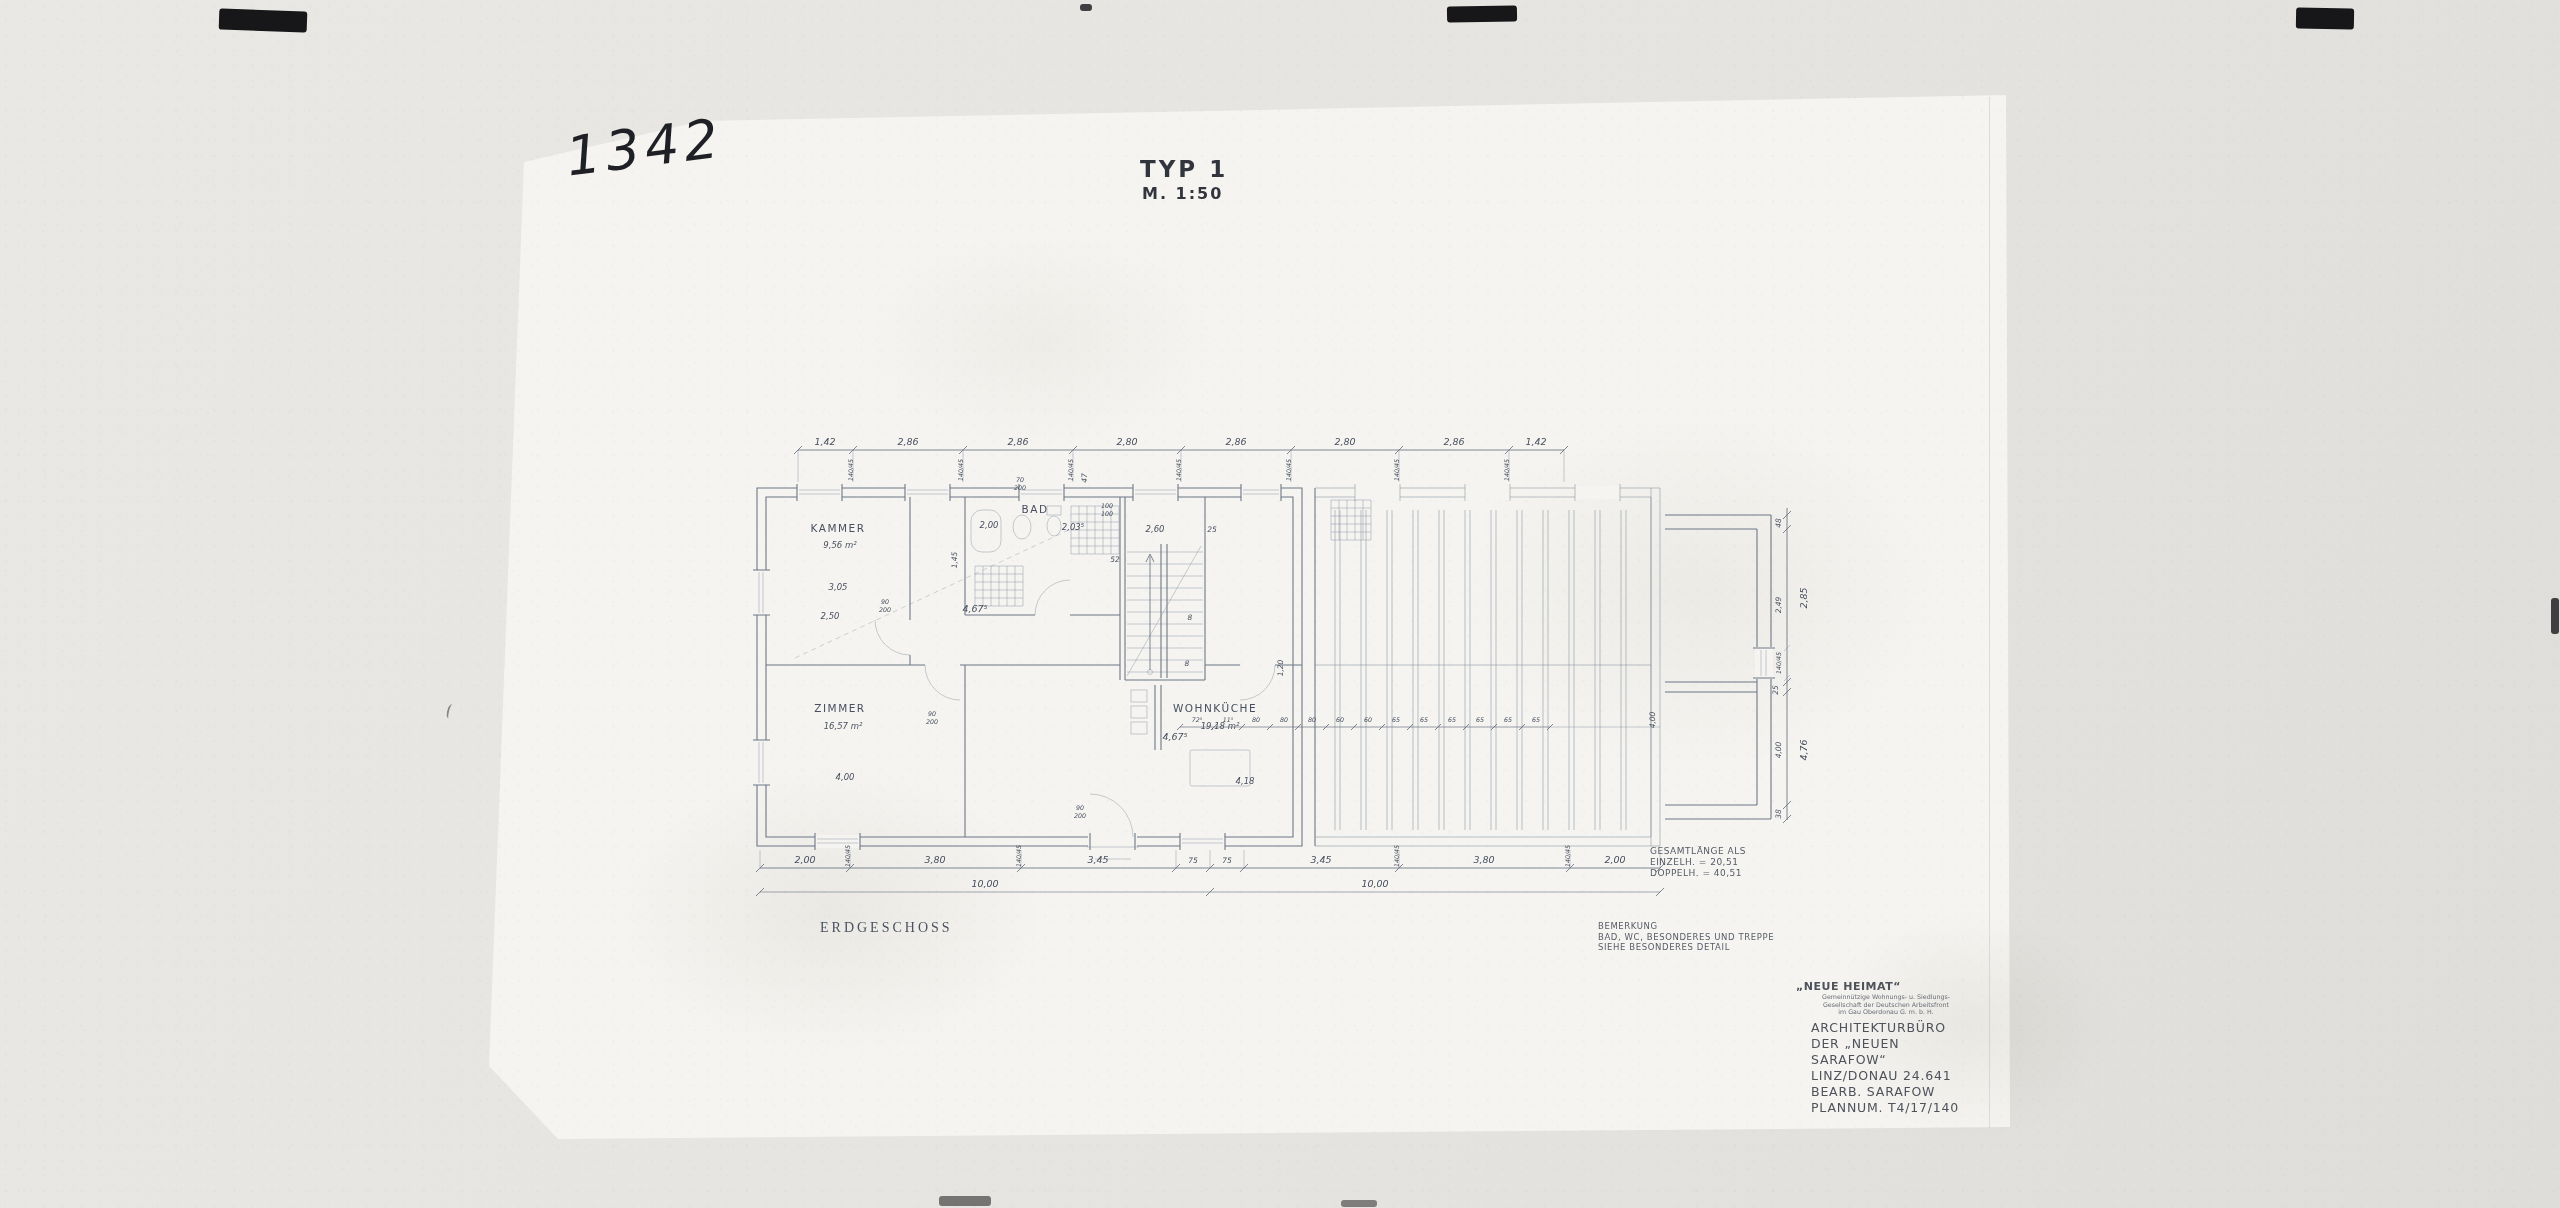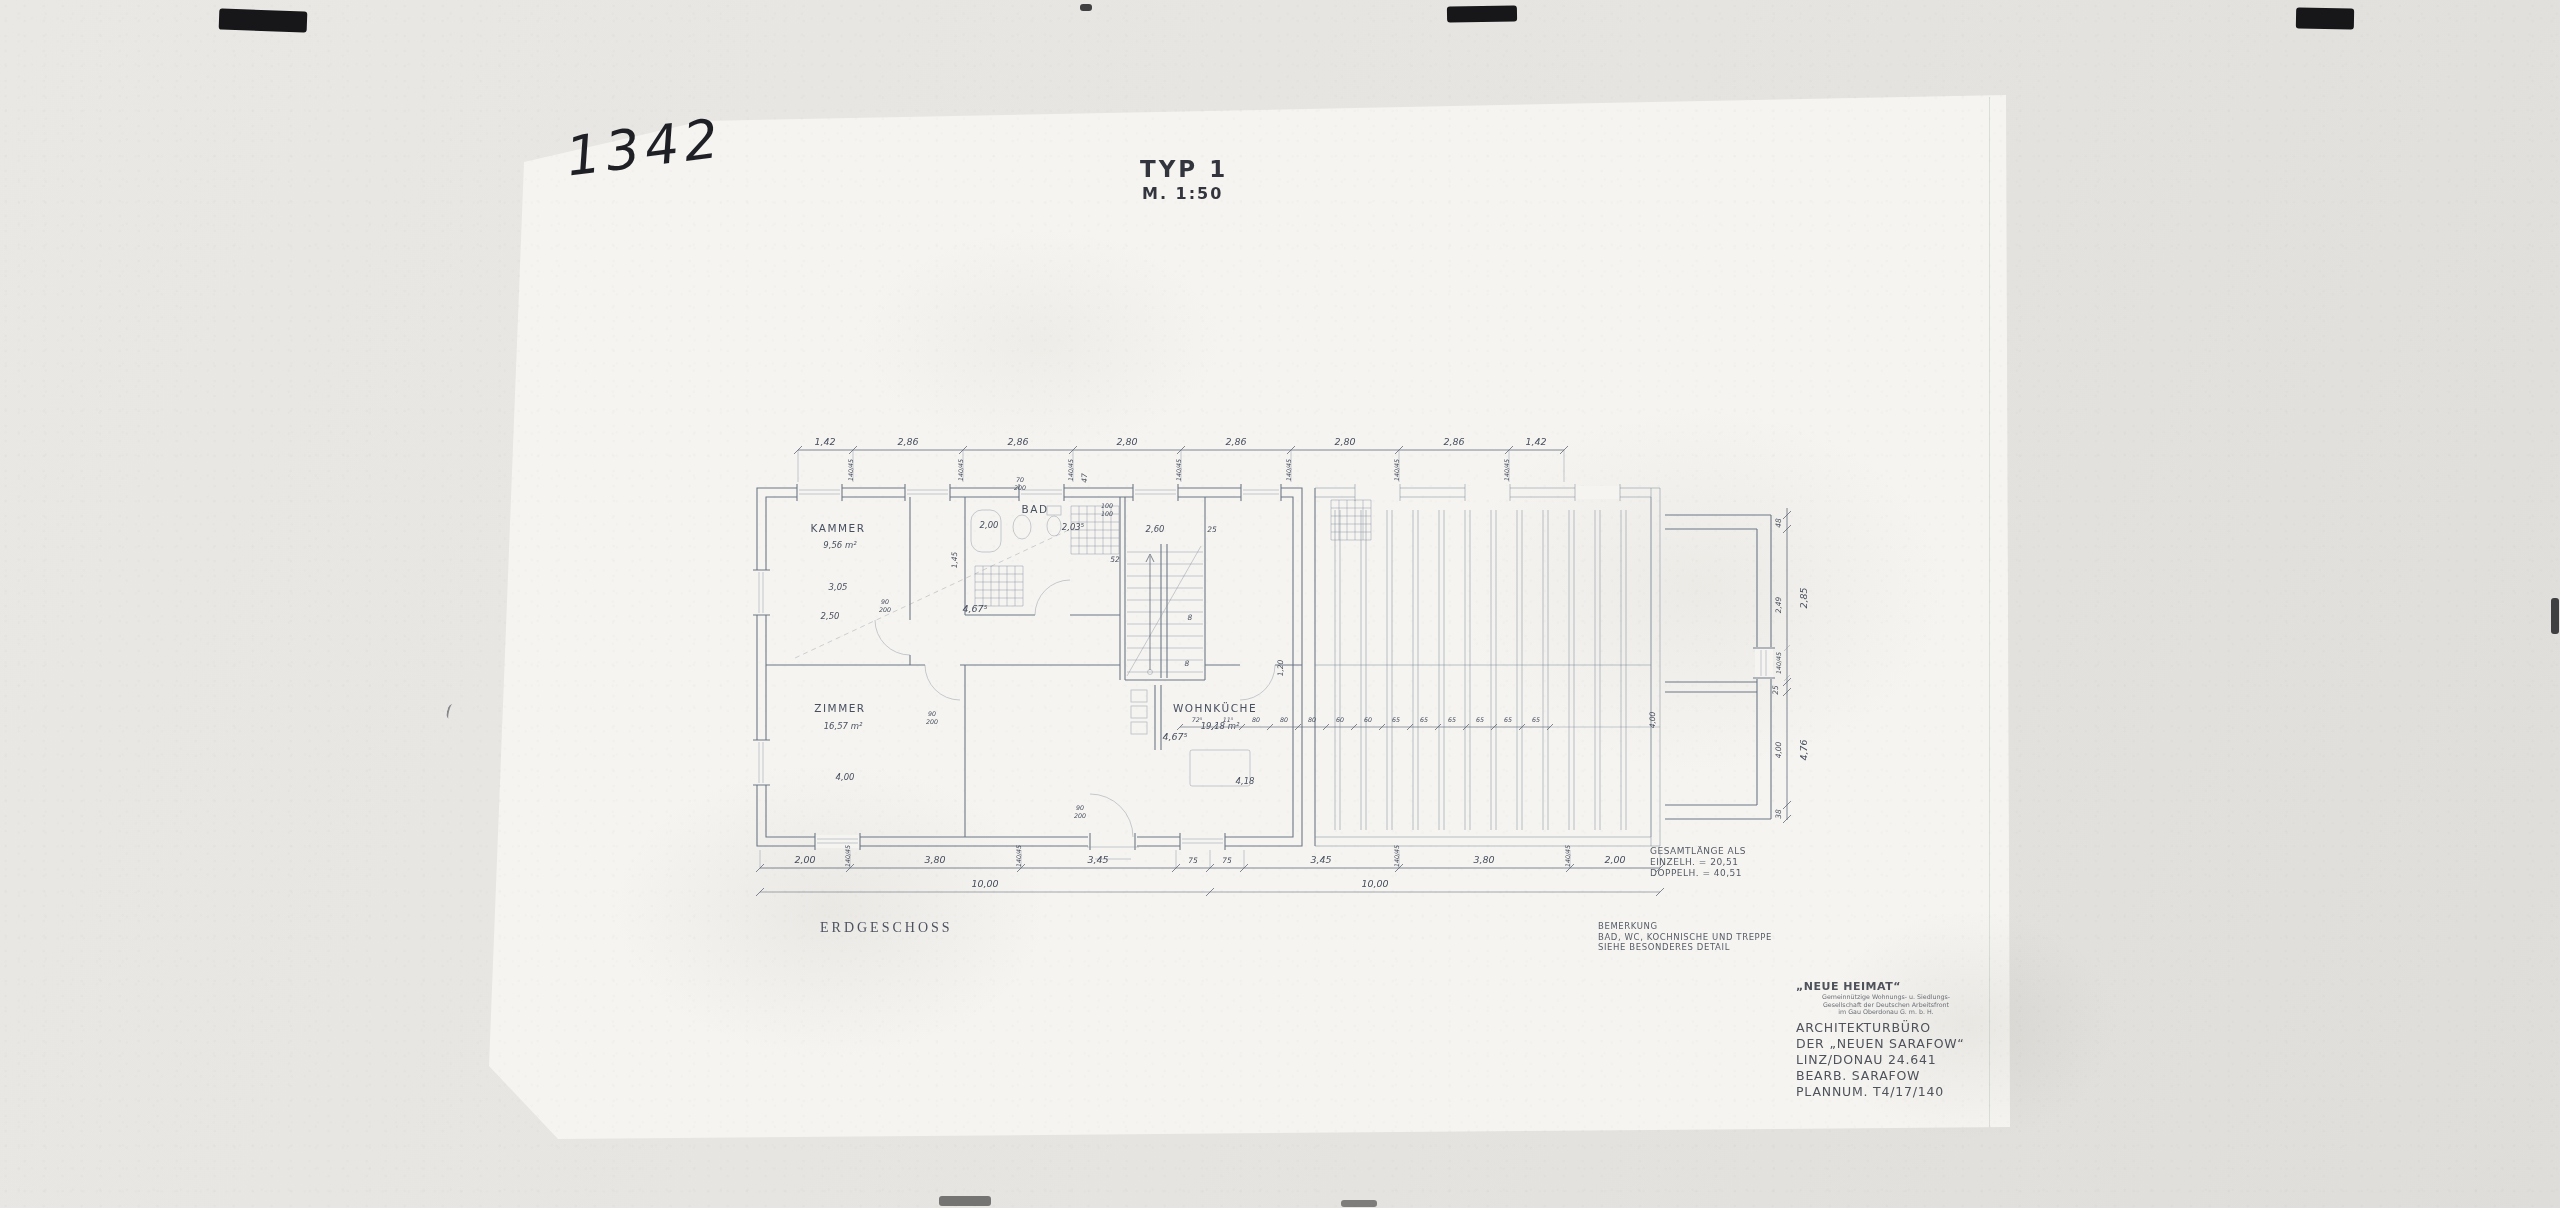--- a/index.html
+++ b/index.html
@@ -34,21 +34,21 @@
     color:#1f2026;letter-spacing:5px;transform:rotate(-7deg);}
   .typ{position:absolute;left:1140px;top:156px;color:#32353d;}
   .typ .t1{font-size:23px;font-weight:bold;letter-spacing:3px;}
   .typ .t2{font-size:16px;font-weight:bold;letter-spacing:2px;margin:2px 0 0 2px;}
   .erd{position:absolute;left:820px;top:920px;font-size:14px;letter-spacing:3px;color:#4c5260;font-family:Liberation Serif, serif;}
   .note{position:absolute;left:1598px;top:921px;font-size:8.5px;line-height:10.5px;letter-spacing:.6px;color:#565c68;}
   .gesamt{position:absolute;left:1650px;top:846px;font-size:9px;line-height:11px;letter-spacing:.5px;color:#545a66;}
   .tblock{position:absolute;left:1796px;top:980px;width:180px;color:#4e525b;}
   .tblock .c{font-size:11px;font-weight:bold;text-align:left;letter-spacing:.5px;}
   .tblock .s{font-size:6.3px;text-align:center;color:#6a6e76;line-height:7.6px;}
-  .tblock .b{font-size:12.5px;letter-spacing:.8px;line-height:16px;}
+  .tblock .b{font-size:12.5px;letter-spacing:.8px;line-height:16px;margin-left:15px;}
   .tblock .big{margin-top:4px;}
   svg text{fill:#474f5f;text-anchor:middle;font-family:"DejaVu Sans",sans-serif;}
   .lbl{font-size:10.5px;letter-spacing:1.5px;}
   .ar{font-size:8.5px;font-style:italic;}
   .dm{font-size:9.5px;font-style:italic;}
   .dg{font-size:7.5px;font-style:italic;}
   .dt{font-size:6.3px;font-style:italic;}
   .w{stroke:#6d7787;stroke-width:1.1;fill:none;}
   .wf{stroke:#7e8899;stroke-width:1;fill:none;opacity:.5;}
   .tn{stroke:#8a93a3;stroke-width:.7;fill:none;opacity:.65;}
@@ -295,21 +295,21 @@
       <text class="dt" x="285" y="70">200</text>
       <text class="dt" x="372" y="88">100</text>
       <text class="dt" x="372" y="96">100</text>
     </g>
   </svg>
 
   <div class="erd">ERDGESCHOSS</div>
 
   <div class="note">
     <div>BEMERKUNG</div>
-    <div>BAD, WC, KOCHNISCHE UND TREPPE</div>
+    <div>BAD, WC, BESONDERES UND TREPPE</div>
     <div>SIEHE BESONDERES DETAIL</div>
   </div>
 
   <div class="gesamt">
     <div>GESAMTLÄNGE ALS</div>
     <div>EINZELH. = 20,51</div>
     <div>DOPPELH. = 40,51</div>
   </div>
 
   <div class="tblock">

